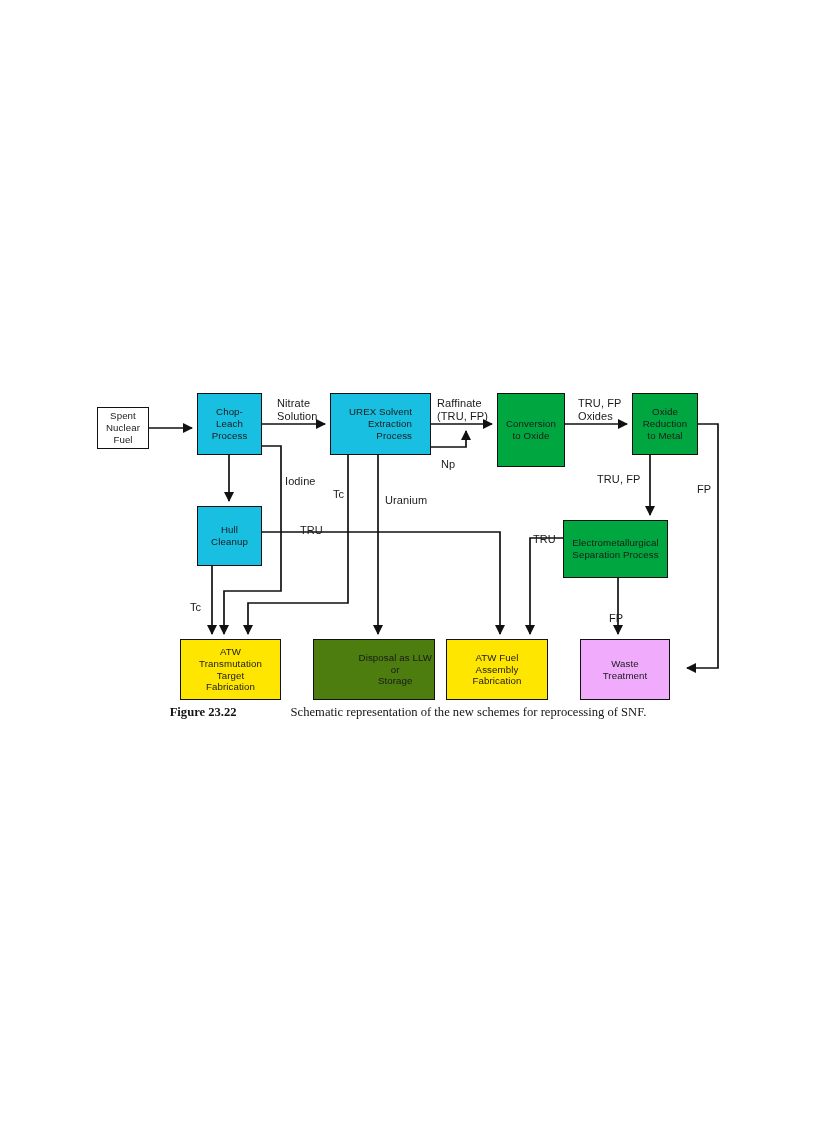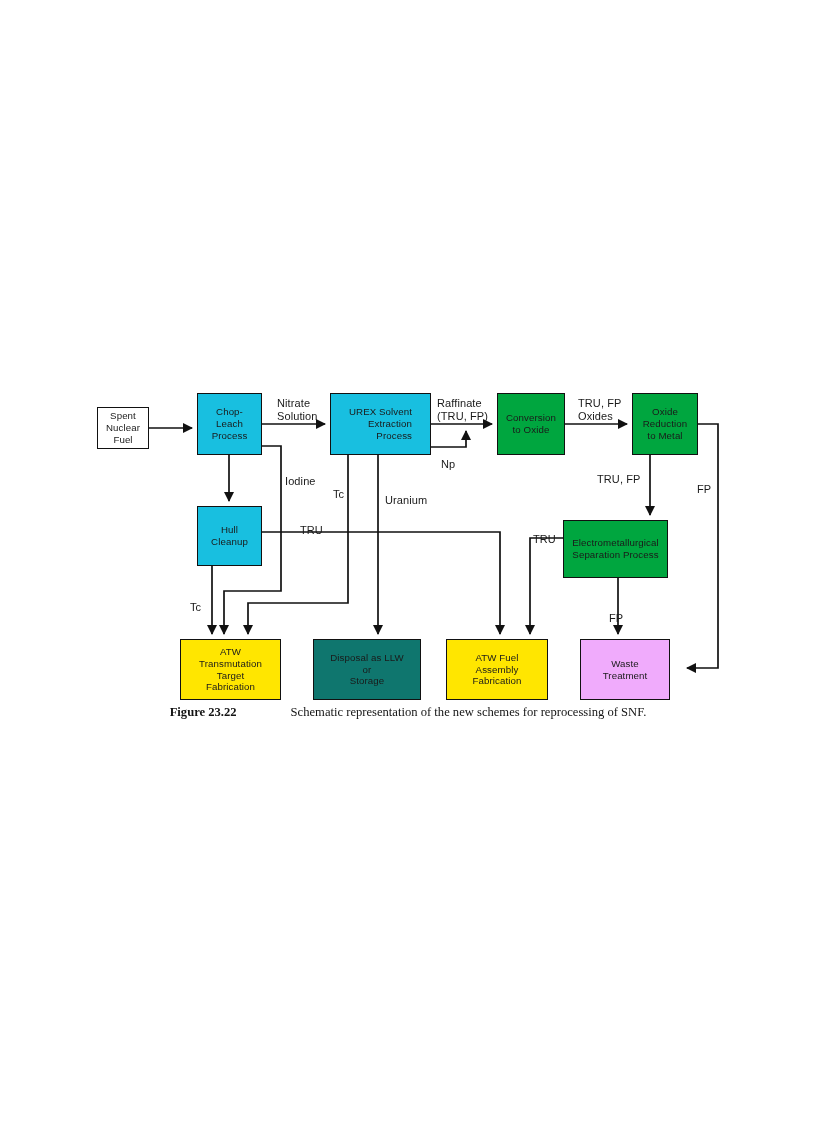--- a/index.html
+++ b/index.html
@@ -60,36 +60,36 @@
 
   <div class="node" style="left: 97px; top: 407px; width: 52px; height: 42px; background: rgb(255, 255, 255);">
       <span>Spent<br>Nuclear<br>Fuel</span>
     </div>
   <div class="node" style="left: 197px; top: 393px; width: 65px; height: 62px; background: rgb(24, 191, 224);">
       <span>Chop-<br>Leach<br>Process</span>
     </div>
   <div class="node" style="left: 330px; top: 393px; width: 101px; height: 62px; background: rgb(24, 191, 224); text-align: right;">
       <span>UREX Solvent<br>Extraction<br>Process</span>
     </div>
-  <div class="node" style="left: 497px; top: 393px; width: 68px; height: 62px; background: rgb(0, 166, 63);">
+  <div class="node" style="left: 497px; top: 393px; width: 68px; height: 74px; background: rgb(0, 166, 63);">
       <span>Conversion<br>to Oxide</span>
     </div>
   <div class="node" style="left: 632px; top: 393px; width: 66px; height: 62px; background: rgb(0, 166, 63);">
       <span>Oxide<br>Reduction<br>to Metal</span>
     </div>
   <div class="node" style="left: 197px; top: 506px; width: 65px; height: 60px; background: rgb(24, 191, 224);">
       <span>Hull<br>Cleanup</span>
     </div>
   <div class="node" style="left: 563px; top: 520px; width: 105px; height: 58px; background: rgb(0, 166, 63);">
       <span>Electrometallurgical<br>Separation Process</span>
     </div>
   <div class="node" style="left: 180px; top: 639px; width: 101px; height: 61px; background: rgb(255, 230, 0);">
       <span>ATW<br>Transmutation<br>Target<br>Fabrication</span>
     </div>
-  <div class="node" style="left: 313px; top: 639px; width: 108px; height: 61px; background: #0f766e;">
+  <div class="node" style="left: 313px; top: 639px; width: 122px; height: 61px; background: #4d7c0f; justify-content: flex-end;">
       <span>Disposal as LLW<br>or<br>Storage</span>
     </div>
   <div class="node" style="left: 446px; top: 639px; width: 102px; height: 61px; background: rgb(255, 230, 0);">
       <span>ATW Fuel<br>Assembly<br>Fabrication</span>
     </div>
   <div class="node" style="left: 580px; top: 639px; width: 90px; height: 61px; background: #f0abfc;">
       <span>Waste<br>Treatment</span>
     </div>
 
   <div class="edge-label" style="left: 277px; top: 397px;">Nitrate<br>Solution</div>

